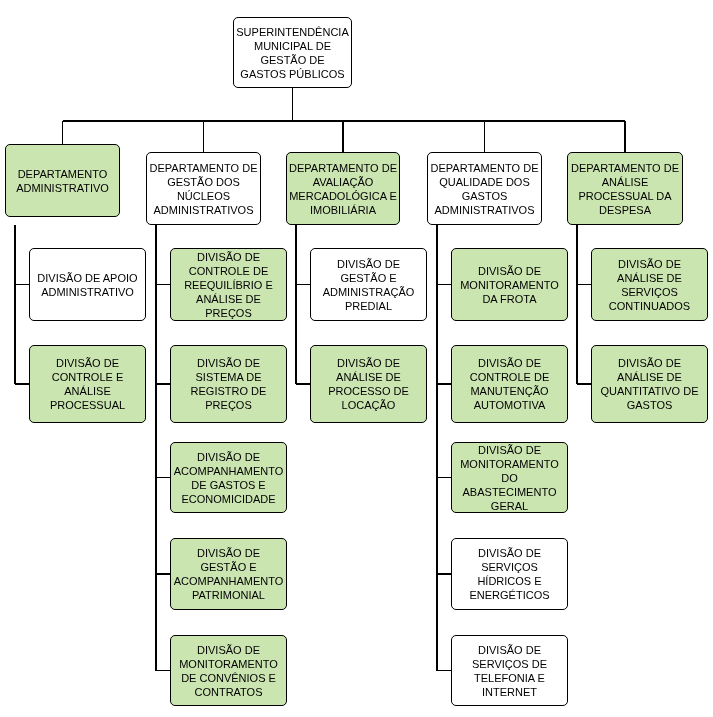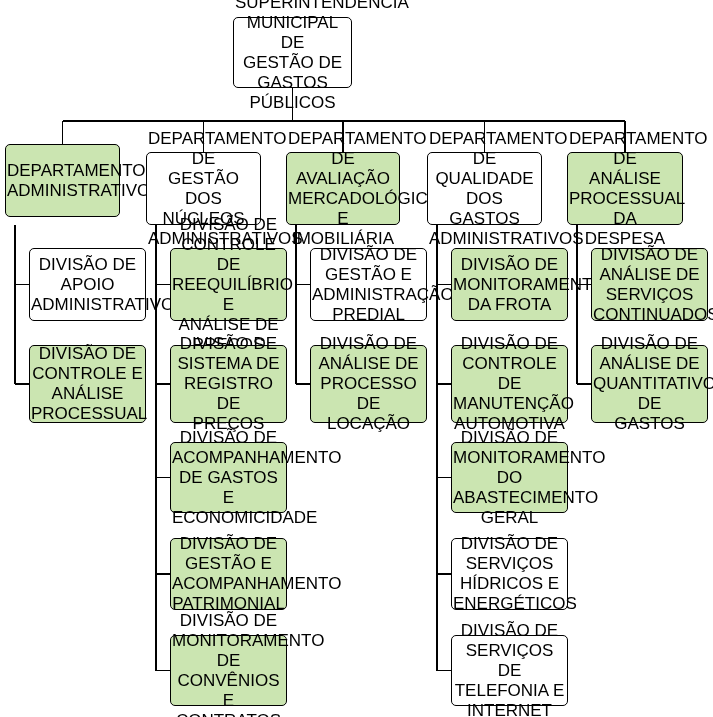--- a/index.html
+++ b/index.html
@@ -26,22 +26,22 @@
   .node {
     position: absolute;
     box-sizing: border-box;
     border: 1.5px solid #000000;
     border-radius: 5px;
     background: #ffffff;
     display: flex;
     align-items: center;
     justify-content: center;
     text-align: center;
-    font-size: 17px;
-    line-height: 20px;
+    font-size: 11px;
+    line-height: 14px;
     color: #000000;
     padding: 2px 1px;
   }
   .node[data-fill="green"] { background: #cbe5b1; }
   .node[data-fill="white"] { background: #ffffff; }
   .node .label {
     white-space: pre-line;
     display: block;
     width: 100%;
   }

